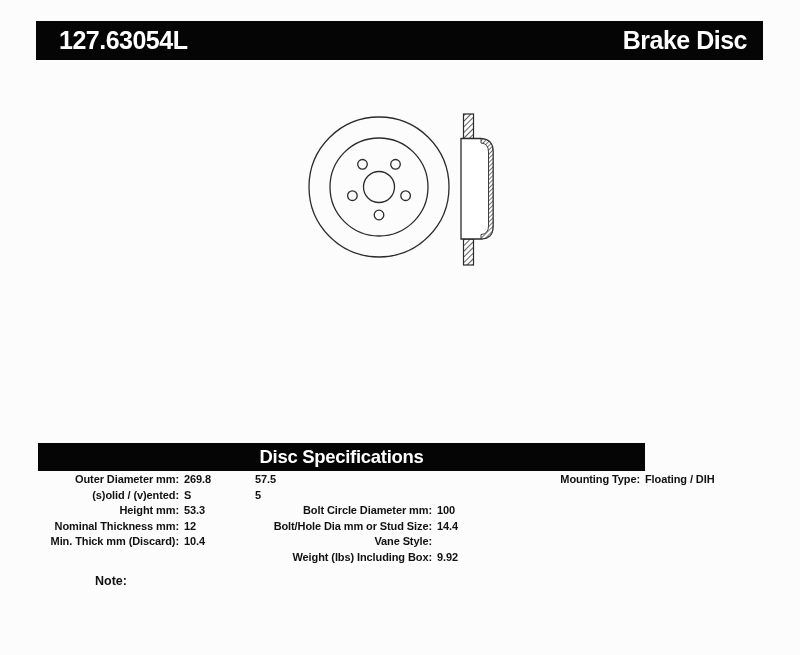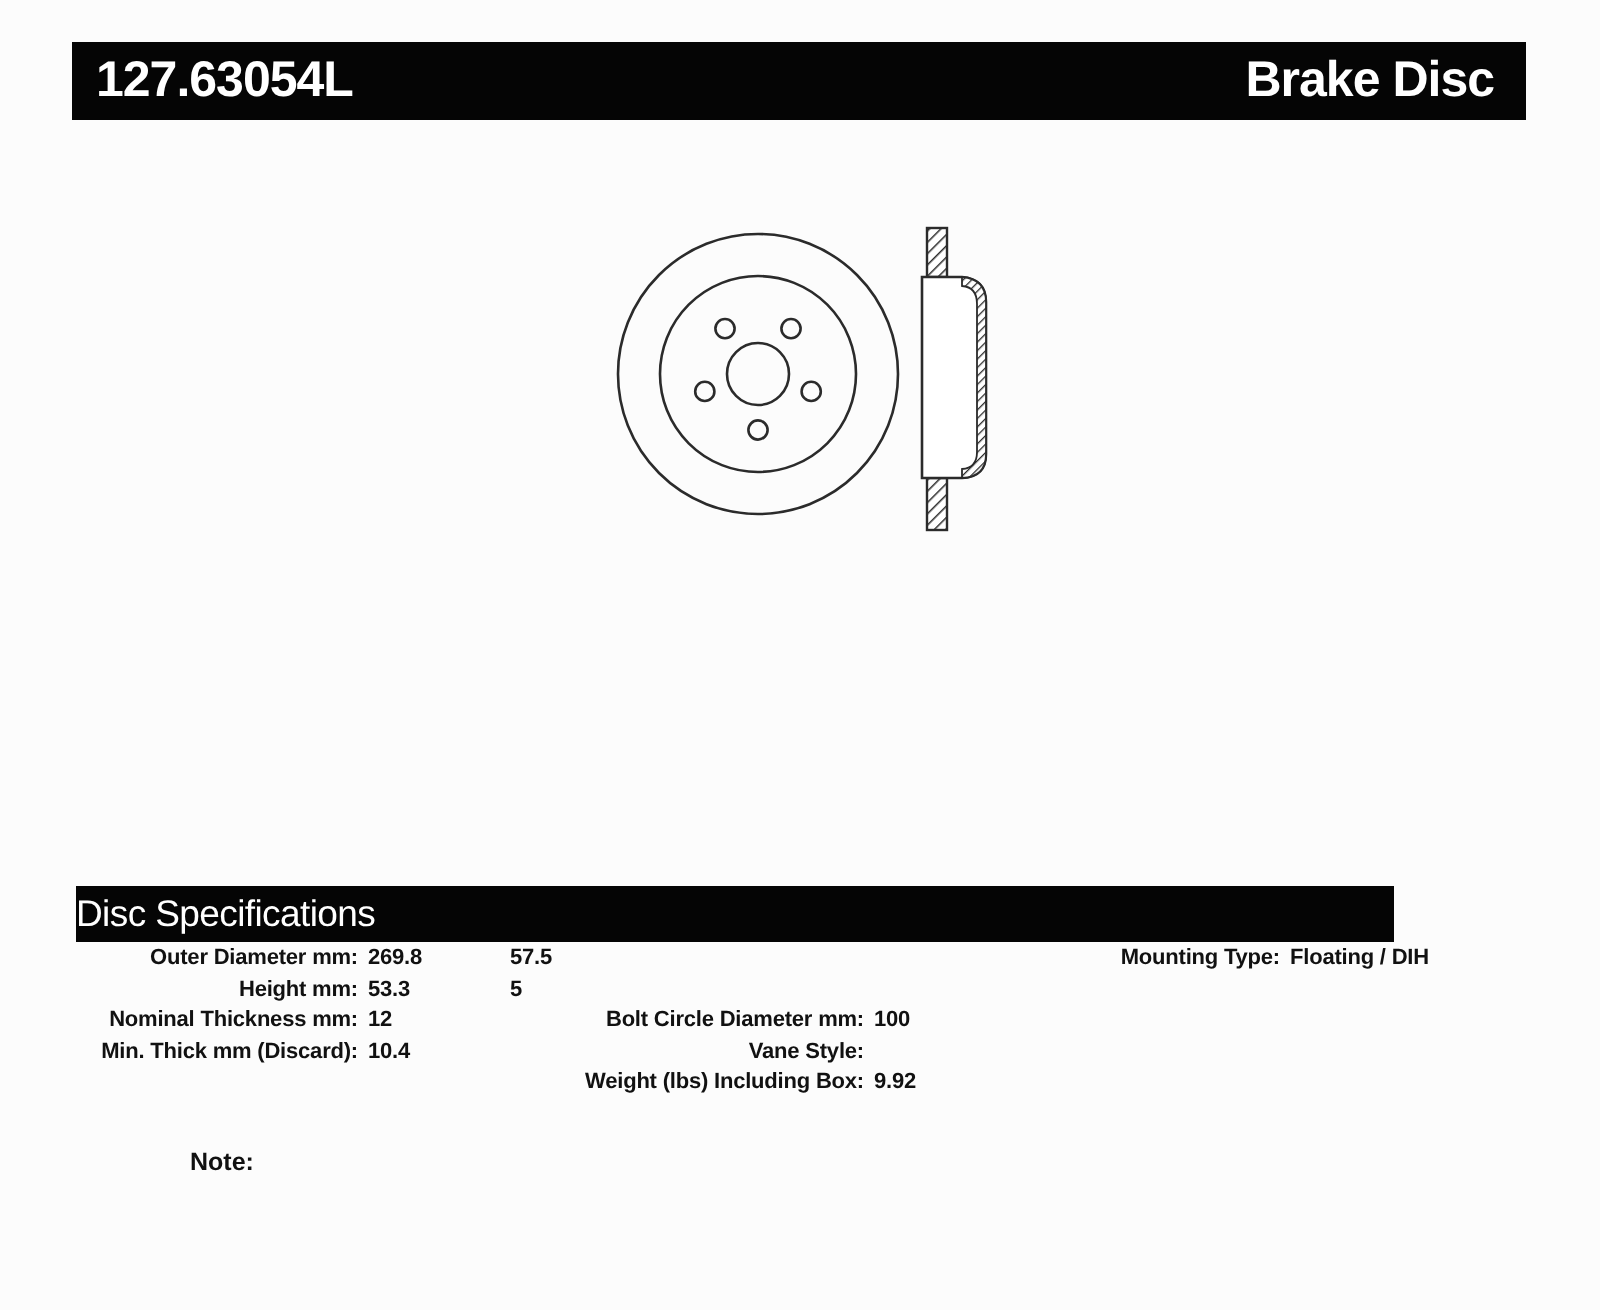--- a/index.html
+++ b/index.html
@@ -9,30 +9,30 @@
     background:#fdfdfd;
     position:relative;
     color:#111;
   }
   .page { position:absolute; inset:0; background:#fcfcfc; }
 
   .header-bar {
     position:absolute; left:36px; top:21px; width:727px; height:39px;
     background:#050505; color:#fff;
     display:flex; justify-content:space-between; align-items:center;
-    padding:0 16px 0 12px;
+    padding:0 16px 0 23px;
     font-weight:bold; font-size:25px; letter-spacing:-0.5px;
   }
 
   .drawing-wrap { position:absolute; left:280px; top:95px; width:240px; height:185px; }
 
   .spec-bar {
-    position:absolute; left:38px; top:443px; width:659px; height:28px;
+    position:absolute; left:38px; top:443px; width:607px; height:28px;
     background:#050505; color:#fff;
-    font-weight:normal; font-size:18.5px;
+    text-align:center; font-weight:bold; font-size:18.5px;
     line-height:28px; letter-spacing:-0.3px;
   }
 
   .spec-col { position:absolute; top:472px; }
   .spec-col.col-left  { left:44px; }
   .spec-col.col-mid   { left:250px; }
   .spec-col.col-right { left:500px; }
 
   .spec-row {
     display:flex; align-items:baseline;
@@ -104,20 +104,24 @@
   <div class="spec-bar">
     <span>Disc Specifications</span>
   </div>
 
   <div class="spec-col col-left">
     <div class="spec-row">
       <span class="spec-label">Outer Diameter mm:</span>
       <span class="spec-value">269.8</span>
     </div>
     <div class="spec-row">
+      <span class="spec-label">(s)olid / (v)ented:</span>
+      <span class="spec-value">S</span>
+    </div>
+    <div class="spec-row">
       <span class="spec-label">Height mm:</span>
       <span class="spec-value">53.3</span>
     </div>
     <div class="spec-row">
       <span class="spec-label">Nominal Thickness mm:</span>
       <span class="spec-value">12</span>
     </div>
     <div class="spec-row">
       <span class="spec-label">Min. Thick mm (Discard):</span>
       <span class="spec-value">10.4</span>
@@ -129,20 +133,24 @@
       <span class="spec-value">57.5</span>
     </div>
     <div class="spec-row">
       <span class="spec-value">5</span>
     </div>
     <div class="spec-row">
       <span class="spec-label">Bolt Circle Diameter mm:</span>
       <span class="spec-value">100</span>
     </div>
     <div class="spec-row">
+      <span class="spec-label">Bolt/Hole Dia mm or Stud Size:</span>
+      <span class="spec-value">14.4</span>
+    </div>
+    <div class="spec-row">
       <span class="spec-label">Vane Style:</span>
       <span class="spec-value"></span>
     </div>
     <div class="spec-row">
       <span class="spec-label">Weight (lbs) Including Box:</span>
       <span class="spec-value">9.92</span>
     </div>
   </div>
 
   <div class="spec-col col-right">

